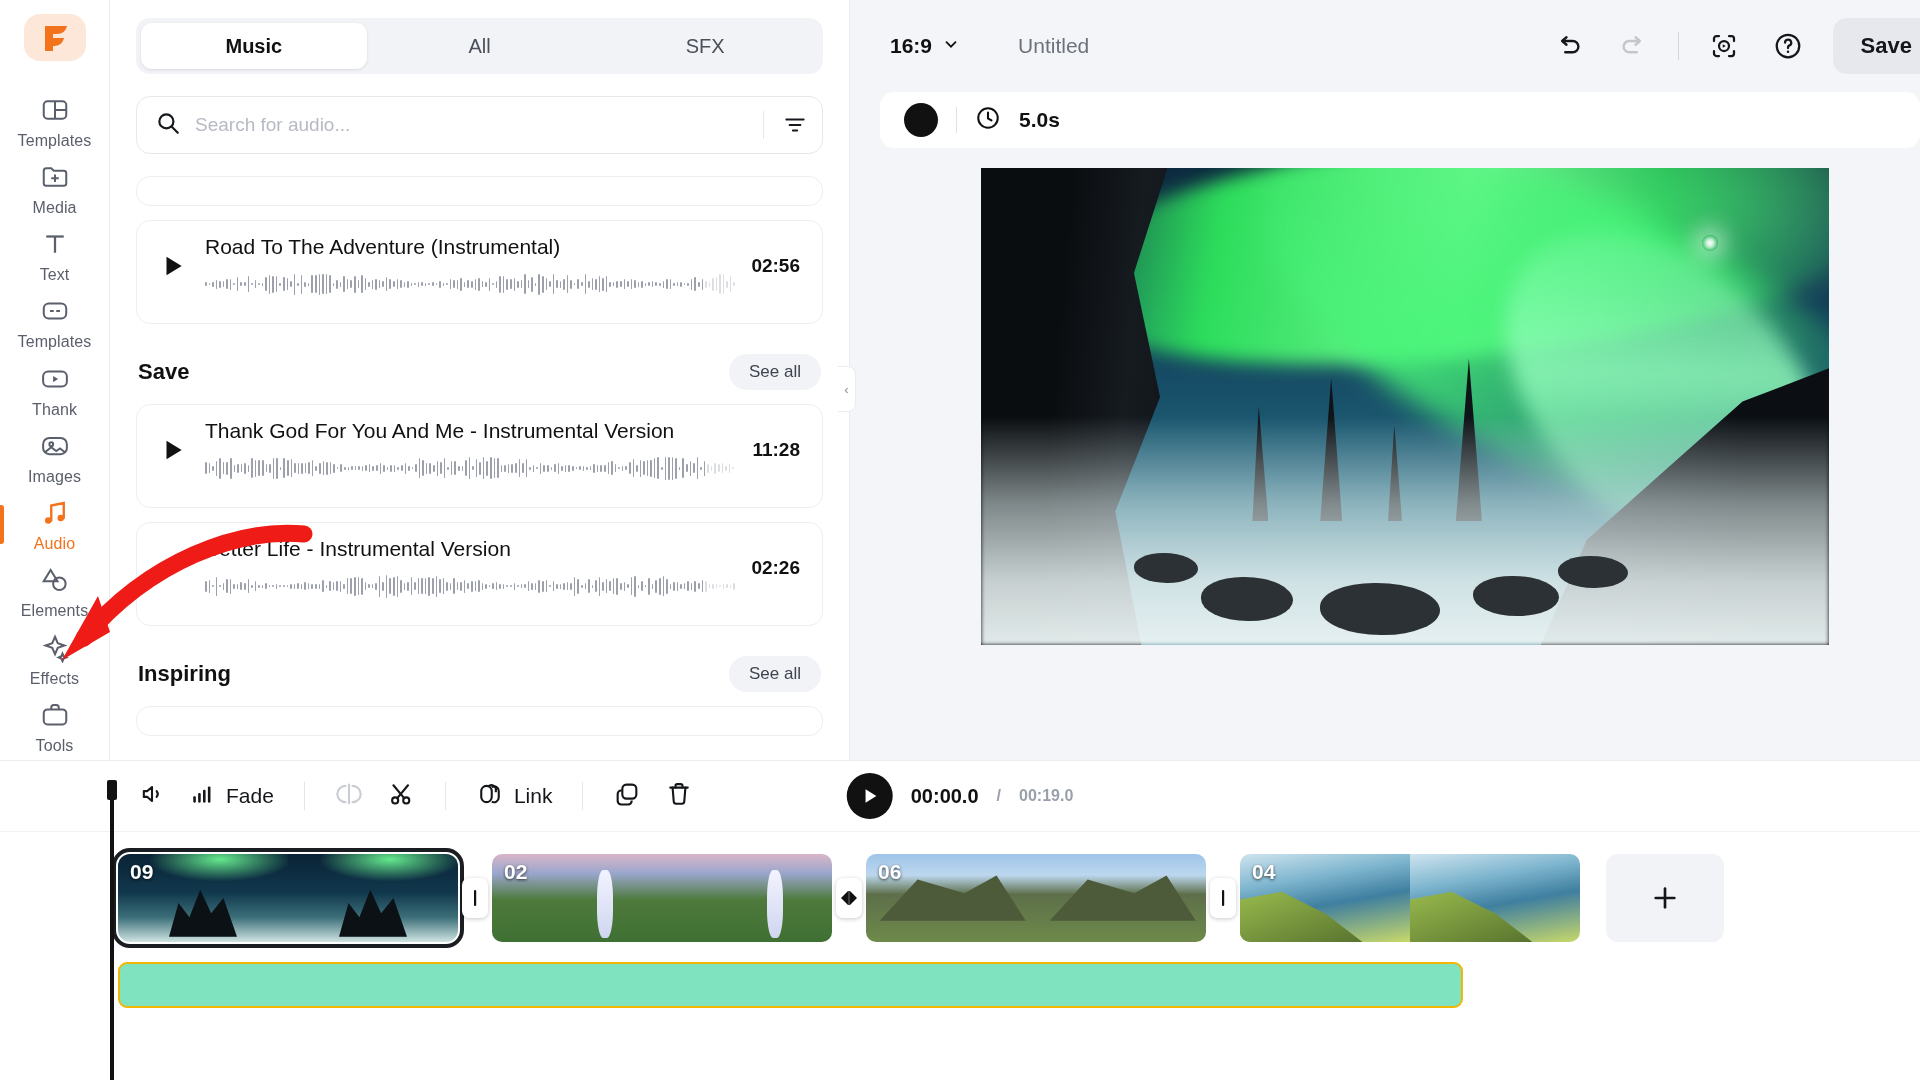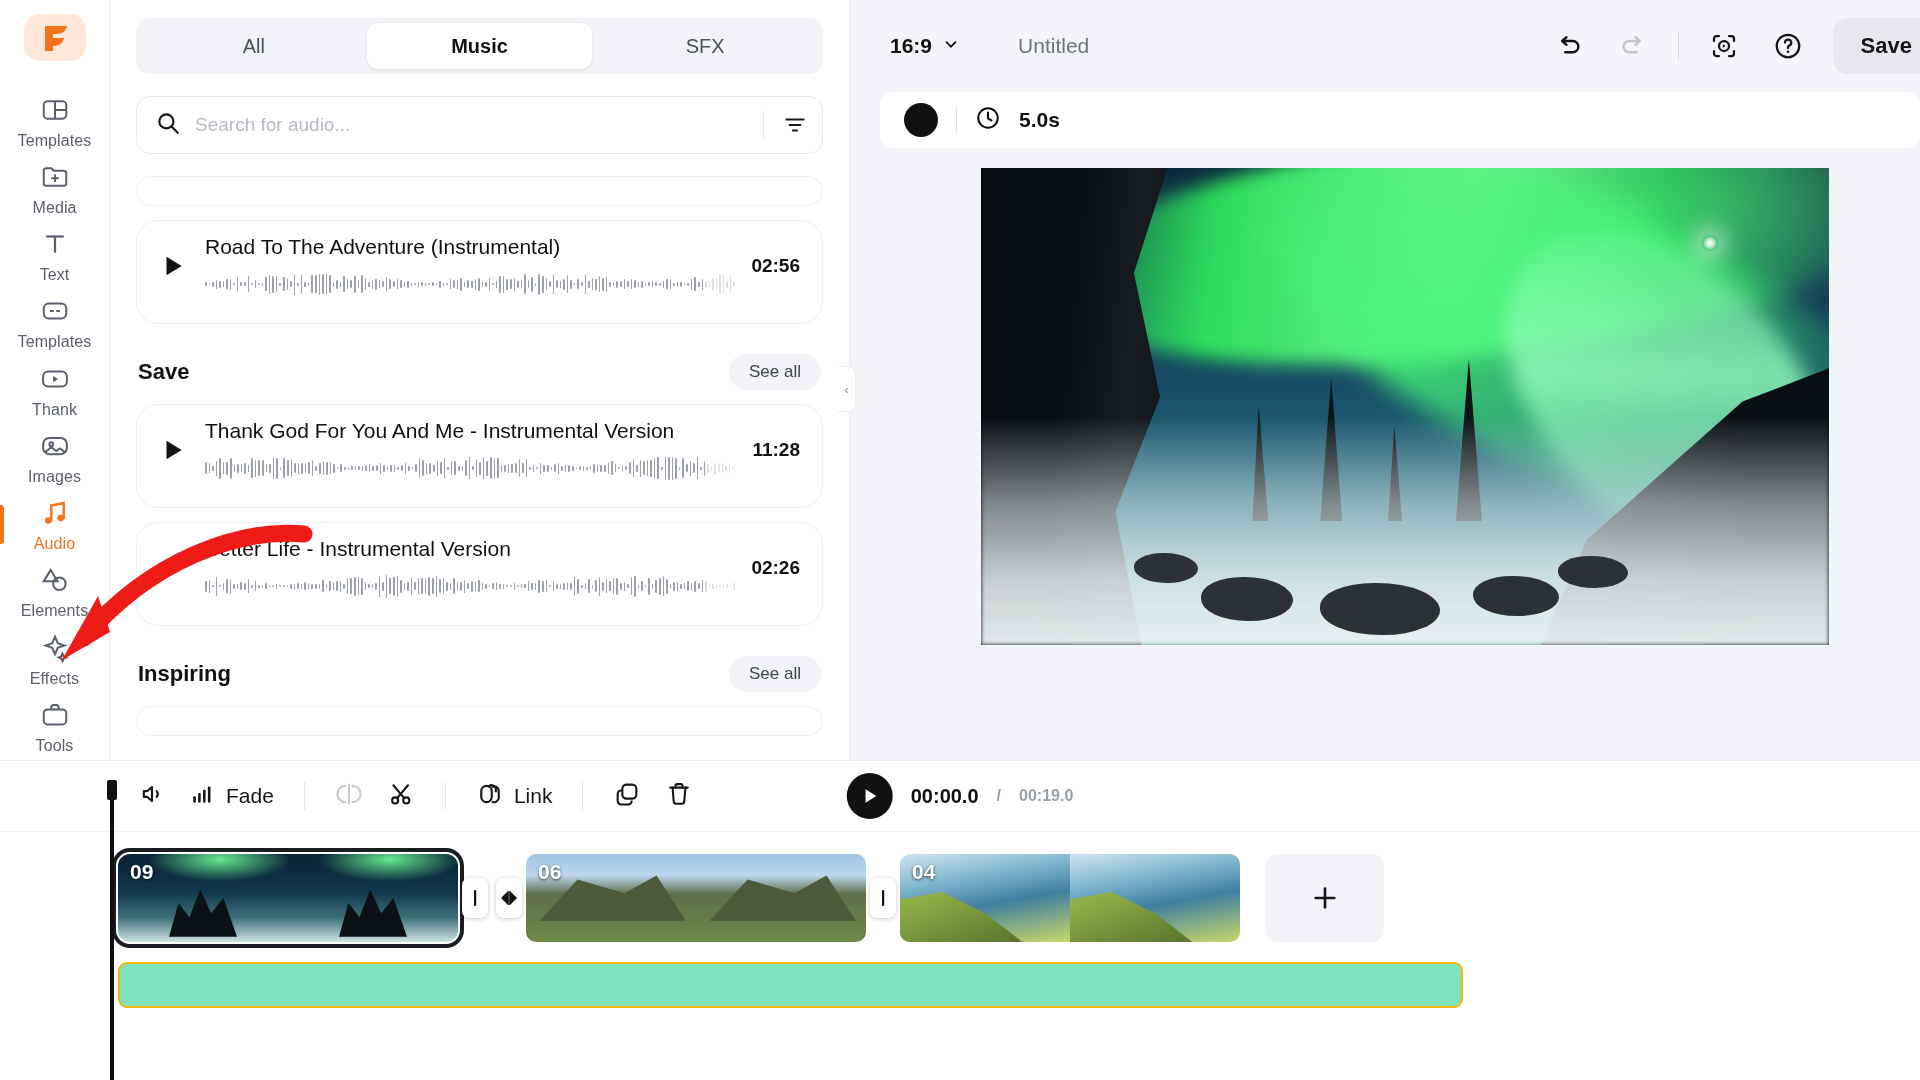--- a/index.html
+++ b/index.html
@@ -68,21 +68,21 @@
     border: none; outline: none; flex: 1; font-size: 19px; color: #1a1a1a;
     font-family: "Liberation Sans", sans-serif; background: transparent; padding-left: 14px;
   }
   .search-input::placeholder { color: #b7bac3; }
   .search-div { width: 1px; height: 28px; background: #e7e8ee; margin: 0 14px; }
   .filter-btn { width: 34px; height: 34px; display: flex; align-items: center; justify-content: center; cursor: pointer; }
 
   .list { position: absolute; left: 26px; right: 26px; top: 176px; bottom: 0; overflow: hidden; }
 
   .track {
-    border: 1px solid #eceef3; border-radius: 22px; height: 104px;
+    border: 1px solid #eceef3; border-radius: 14px; height: 104px;
     display: flex; align-items: center; padding: 0 22px 12px 16px; margin-bottom: 14px;
     background: #fff; cursor: pointer;
   }
   .track.partial { height: 30px; overflow: hidden; margin-bottom: 14px; align-items: flex-end; }
   .play-btn { width: 40px; min-width: 40px; display: flex; align-items: center; justify-content: center; cursor: pointer; }
   .track-mid { flex: 1; padding-left: 12px; overflow: hidden; }
   .track-title { font-size: 21px; color: #111; margin-bottom: 12px; white-space: nowrap; }
   .wave { height: 26px; display: flex; align-items: center; gap: 2px; overflow: hidden; }
   .wave i { display: block; width: 2px; background: #9ba0ab; border-radius: 1px; }
   .track-dur { font-size: 19px; font-weight: 700; color: #111; margin-left: 16px; }
@@ -357,22 +357,22 @@
               <path d="M9 7.5V6a2 2 0 0 1 2-2h2a2 2 0 0 1 2 2v1.5"></path>
           </svg>
         </span>
         <span class="lbl">Tools</span>
       </div>
     </nav>
 
     <section class="panel">
 
       <div class="tabs">
+        <div class="tab active">Music</div>
         <div class="tab">All</div>
-        <div class="tab active">Music</div>
         <div class="tab">SFX</div>
       </div>
 
       <div class="searchbar">
         <span>
           <svg width="26" height="26" viewBox="0 0 24 24" fill="none" stroke="#15181d" stroke-width="2">
             <circle cx="10.5" cy="10.5" r="6.5"></circle>
               <line x1="15.5" y1="15.5" x2="21" y2="21" stroke-linecap="round"></line>
           </svg>
         </span>
@@ -1075,20 +1075,25 @@
         <div class="thumb t-aurora"></div>
         <div class="thumb t-aurora"></div>
       </div>
 
       <div class="trans">
         <svg width="8" height="18" viewBox="0 0 8 18">
           <rect x="3" y="1" width="2.2" height="16" rx="1" fill="#111"></rect>
           </svg>
       </div>
 
+      <div class="clip">
+        <span class="num">02</span>
+        <div class="thumb t-falls"></div>
+        <div class="thumb t-falls"></div>
+      </div>
 
       <div class="trans">
         <svg width="20" height="16" viewBox="0 0 20 16">
           <path d="M9 1L2 8l7 7z" fill="#111"></path>
             <path d="M11 1l7 7-7 7z" fill="#111"></path>
           <rect x="9.2" y="1" width="1.6" height="14" fill="#111"></rect>
           </svg>
       </div>
 
       <div class="clip">

